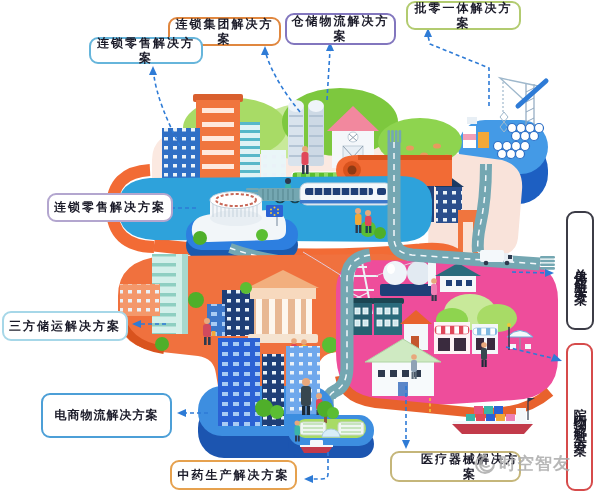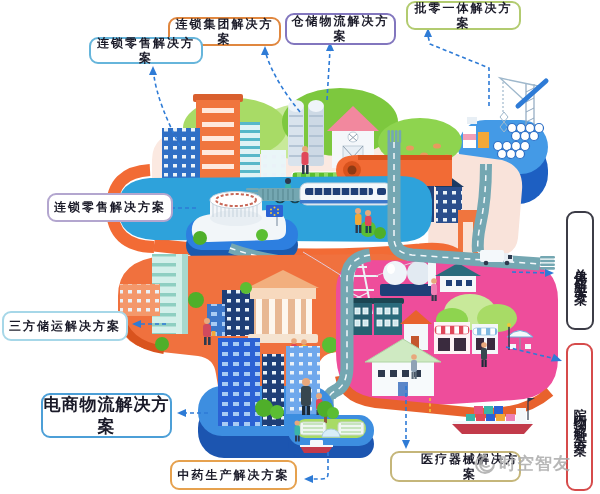--- a/index.html
+++ b/index.html
@@ -10,21 +10,21 @@
            display:flex;flex-direction:column;align-items:center;justify-content:center;
            font-weight:bold;font-size:12px;color:#1a1a28;letter-spacing:2px;text-align:center;
            box-sizing:border-box;line-height:1.25;}
   .callout.vert{writing-mode:vertical-rl;text-orientation:upright;}
   #c-chain-group{left:168px;top:17px;width:113px;height:29px;}
   #c-warehouse{left:285px;top:13px;width:111px;height:32px;}
   #c-wholesale{left:406px;top:1px;width:115px;height:29px;}
   #c-commercial{left:89px;top:37px;width:114px;height:27px;}
   #c-chain-retail{left:2px;top:193px;width:126px;height:29px;}
   #c-third-party{left:2px;top:311px;width:126px;height:30px;}
-  #c-ecommerce{left:41px;top:393px;width:131px;height:45px;font-size:17px;letter-spacing:1px;}
+  #c-ecommerce{left:41px;top:393px;width:131px;height:45px;font-size:12px;letter-spacing:1px;}
   #c-ecommerce .sub{letter-spacing:0;}
   #c-tcm{left:170px;top:460px;width:127px;height:30px;}
   #c-medical{left:390px;top:451px;width:131px;height:31px;}
   #c-single-store{left:566px;top:211px;width:28px;height:119px;font-size:13px;letter-spacing:4px;}
   #c-hospital{left:566px;top:343px;width:27px;height:148px;font-size:13px;letter-spacing:5px;}
   .watermark{position:absolute;left:474px;top:452px;z-index:6;display:flex;align-items:center;
              gap:3px;color:#abábab;color:#ababab;opacity:.85;font-weight:bold;font-size:17px;
              letter-spacing:1px;white-space:nowrap;}
 </style>
 </head>

